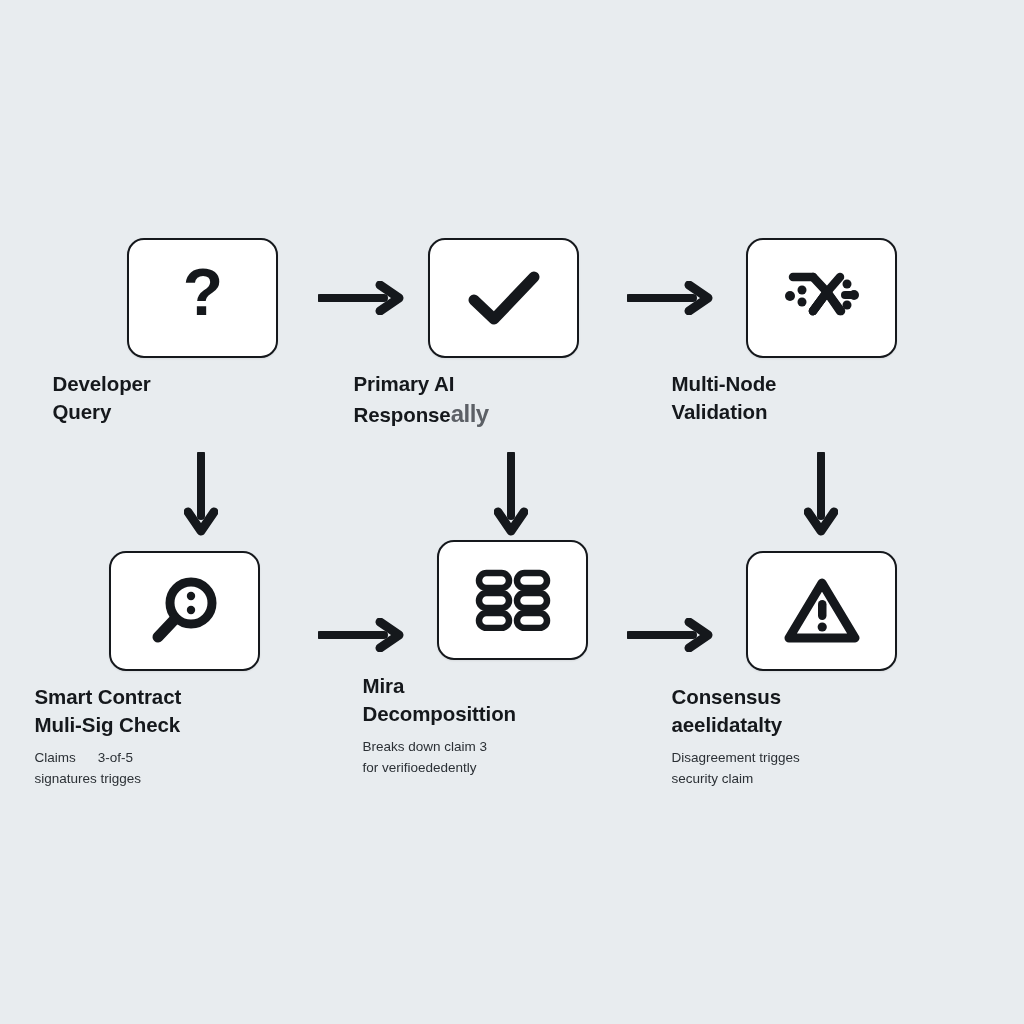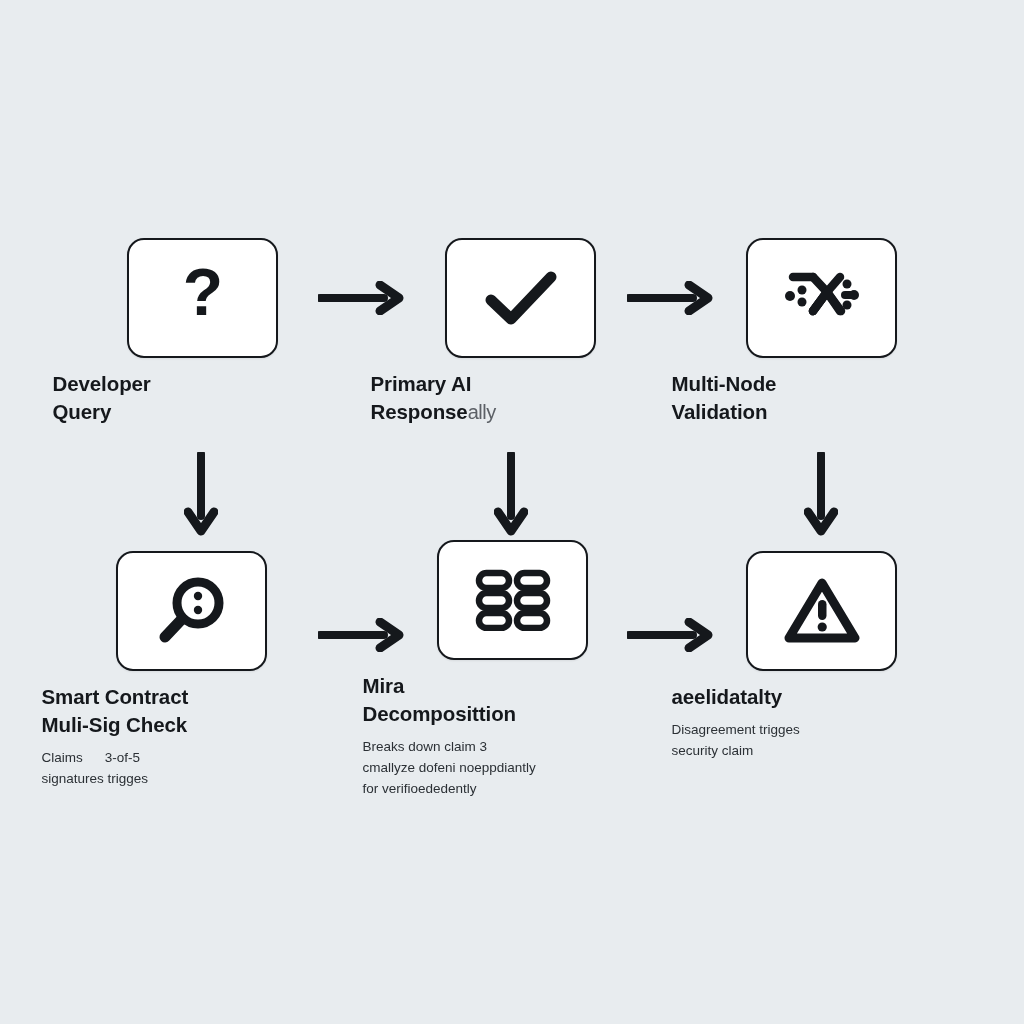--- a/index.html
+++ b/index.html
@@ -47,22 +47,22 @@
   }
   .title {
     font-size: 20.5px;
     font-weight: 700;
     color: #15181c;
     line-height: 1.37;
     letter-spacing: -0.1px;
     white-space: nowrap;
   }
   .title .ghost {
-    font-weight: 400;
-    font-size: 20px;
+    font-weight: 700;
+    font-size: 24px;
     color: #5c6066;
     letter-spacing: -0.5px;
   }
   .subtitle {
     margin-top: 9px;
     font-size: 13.5px;
     font-weight: 400;
     color: #2b3035;
     line-height: 1.55;
   }
@@ -85,21 +85,21 @@
       <svg width="60" height="74" viewBox="0 0 60 74">
         <text x="30" y="54" text-anchor="middle" font-family="Liberation Sans, sans-serif" font-size="66" font-weight="700" fill="#15181c">?</text>
       </svg>
     </div>
     <div class="labels" style="top:132px;">
       <div class="title">Developer</div>
       <div class="title">Query</div>
     </div>
   </div>
 
-  <div class="node" style="left:445px; top:238px;">
+  <div class="node" style="left:428px; top:238px;">
     <div class="card">
       <svg width="72" height="56" viewBox="0 0 72 56">
         <path d="M6 30 L26 49 L66 7" fill="none" stroke="#15181c" stroke-width="11" stroke-linecap="round" stroke-linejoin="round"></path>
       </svg>
     </div>
     <div class="labels" style="top:132px;">
       <div class="title">Primary AI</div>
       <div class="title"><span>Response</span><span class="ghost">ally</span></div>
     </div>
   </div>
@@ -125,21 +125,21 @@
         </g>
         <rect x="58" y="21" width="16" height="8" rx="4" fill="#15181c"></rect>
       </svg>
     </div>
     <div class="labels" style="top:132px;">
       <div class="title">Multi-Node</div>
       <div class="title">Validation</div>
     </div>
   </div>
 
-  <div class="node" style="left:116px; top:551px;text-decoration:underline;">
+  <div class="node" style="left:109px; top:551px;text-decoration:underline;">
     <div class="card">
       <svg width="72" height="72" viewBox="0 0 72 72">
         <circle cx="42" cy="28" r="21" fill="none" stroke="#15181c" stroke-width="9"></circle>
         <circle cx="42" cy="21" r="4.2" fill="#15181c"></circle>
         <circle cx="42" cy="35" r="4.2" fill="#15181c"></circle>
         <path d="M26 44 L9 62" stroke="#15181c" stroke-width="11" stroke-linecap="round"></path>
       </svg>
     </div>
     <div class="labels" style="top:132px;">
       <div class="title">Smart Contract</div>
@@ -162,35 +162,35 @@
           <rect x="4" y="44" width="30" height="15" rx="7.5"></rect>
           <rect x="42" y="44" width="30" height="15" rx="7.5"></rect>
         </g>
       </svg>
     </div>
     <div class="labels" style="top:132px;">
       <div class="title">Mira</div>
       <div class="title">Decomposittion</div>
       <div class="subtitle">
         <div class="sub-line">Breaks down claim 3</div>
-        <div class="sub-line">cmallyze dofeni noeppdiantly</div>
         <div class="sub-line">for verifioededently</div>
       </div>
     </div>
   </div>
 
   <div class="node" style="left:746px; top:551px;">
     <div class="card">
       <svg width="76" height="68" viewBox="0 0 76 68">
         <path d="M38 6 L71 61 L5 61 Z" fill="none" stroke="#15181c" stroke-width="9" stroke-linejoin="round"></path>
         <rect x="34" y="23" width="8.5" height="20" rx="4.2" fill="#15181c"></rect>
         <circle cx="38.2" cy="50" r="4.6" fill="#15181c"></circle>
       </svg>
     </div>
     <div class="labels" style="top:132px;">
+      <div class="title">Consensus</div>
       <div class="title">aeelidatalty</div>
       <div class="subtitle">
         <div class="sub-line">Disagreement trigges</div>
         <div class="sub-line">security claim</div>
       </div>
     </div>
   </div>
 
   <div class="arrow" style="left:318px; top:281px;">
     <svg width="86" height="34" viewBox="0 0 86 34">

